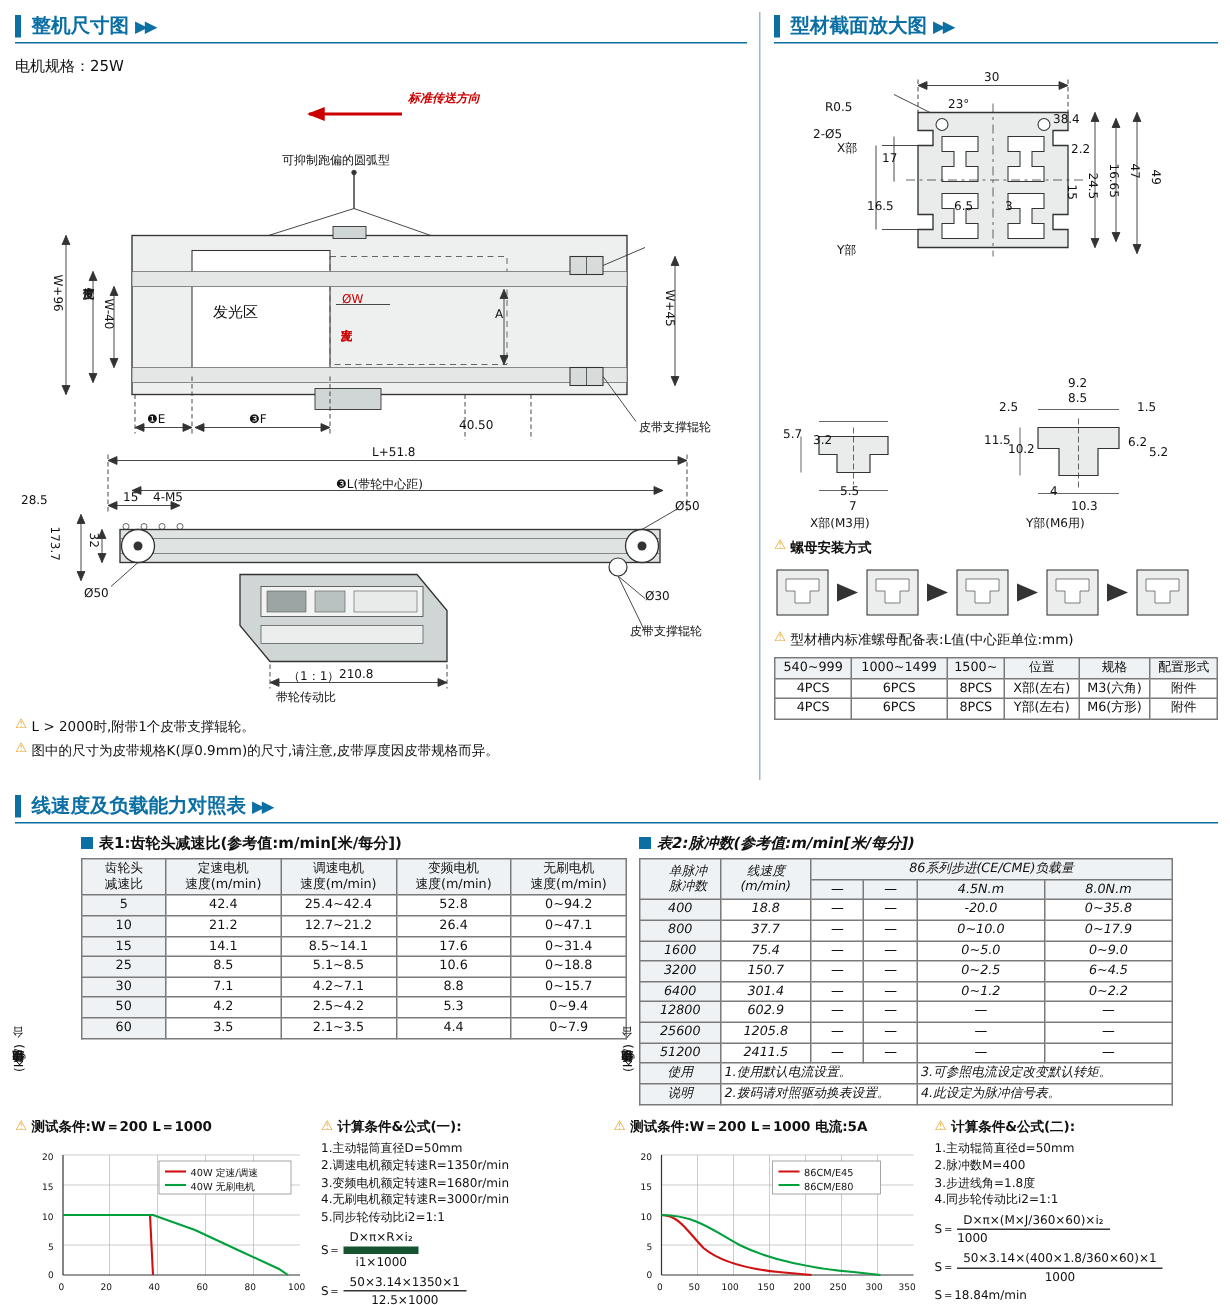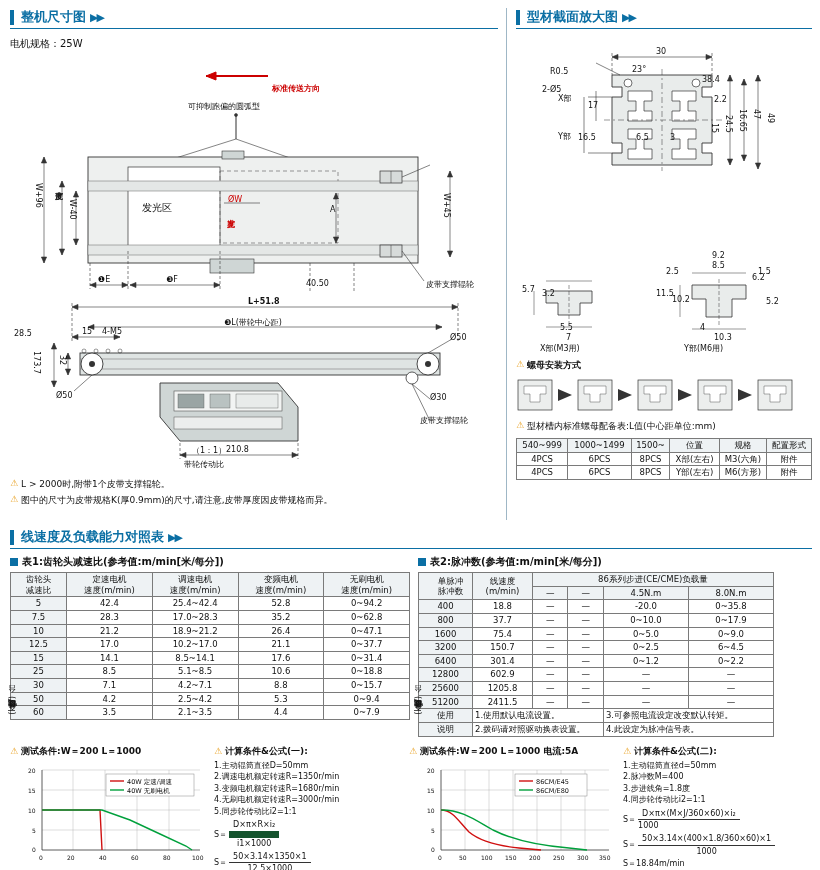--- a/index.html
+++ b/index.html
@@ -151,21 +151,21 @@
           <line x1="214" y1="150" x2="250" y2="150"></line>
 
           <line x1="300" y1="210" x2="300" y2="244" stroke-dasharray="3,2"></line>
           <line x1="344" y1="210" x2="344" y2="244" stroke-dasharray="3,2"></line>
 
           <path d="M392,124 L420,112"></path>
           <path d="M392,198 L414,228"></path>
         </g>
       </svg>
 
-      <span class="lbl red b" style="left:262px; top:30px;">标准传送方向</span>
+      <span class="lbl red b" style="left:262px; top:7px;font-style:italic;">标准传送方向</span>
       <span class="lbl" style="left:178px; top:48px;">可抑制跑偏的圆弧型</span>
       <span class="lbl" style="left:132px; top:148px; font-size:10px;">发光区</span>
       <span class="lbl red" style="left:218px; top:142px;">ØW</span>
       <span class="lbl red" style="left:214px; top:160px; writing-mode:vertical-rl;">发光宽度</span>
       <span class="lbl" style="left:24px; top:130px; writing-mode:vertical-rl;">W+96</span>
       <span class="lbl" style="left:42px; top:132px; writing-mode:vertical-rl;">皮带宽度</span>
       <span class="lbl" style="left:58px; top:146px; writing-mode:vertical-rl;">W-40</span>
       <span class="lbl" style="left:432px; top:140px; writing-mode:vertical-rl;">W+45</span>
       <span class="lbl" style="left:320px; top:152px;">A</span>
       <span class="lbl" style="left:88px; top:222px;">❶E</span>
@@ -228,21 +228,21 @@
           <line x1="402" y1="89" x2="420" y2="104"></line>
           <line x1="402" y1="89" x2="420" y2="126"></line>
 
           <line x1="170" y1="160" x2="288" y2="160"></line>
           <polygon points="170,160 176,157.4 176,162.6" fill="#333"></polygon>
           <polygon points="288,160 282,157.4 282,162.6" fill="#333"></polygon>
           <line x1="170" y1="148" x2="170" y2="164" stroke-dasharray="3,2"></line>
           <line x1="288" y1="148" x2="288" y2="164" stroke-dasharray="3,2"></line>
         </g>
       </svg>
-      <span class="lbl" style="left:238px; top:2px;font-weight:bold;">L+51.8</span>
+      <span class="lbl" style="left:238px; top:2px;">L+51.8</span>
       <span class="lbl" style="left:214px; top:22px;">❸L(带轮中心距)</span>
       <span class="lbl" style="left:4px; top:34px;">28.5</span>
       <span class="lbl" style="left:72px; top:32px;">15</span>
       <span class="lbl" style="left:92px; top:32px;">4-M5</span>
       <span class="lbl" style="left:22px; top:56px; writing-mode:vertical-rl;">173.7</span>
       <span class="lbl" style="left:48px; top:60px; writing-mode:vertical-rl;">32</span>
       <span class="lbl" style="left:46px; top:96px;">Ø50</span>
       <span class="lbl" style="left:440px; top:38px;">Ø50</span>
       <span class="lbl" style="left:420px; top:98px;">Ø30</span>
       <span class="lbl" style="left:410px; top:120px;">皮带支撑辊轮</span>
@@ -317,21 +317,21 @@
 
           <line x1="80" y1="56" x2="80" y2="86"></line>
           <line x1="68" y1="62" x2="68" y2="118"></line>
         </g>
       </svg>
       <span class="lbl" style="left:140px; top:12px;">30</span>
       <span class="lbl" style="left:34px; top:32px;">R0.5</span>
       <span class="lbl" style="left:116px; top:30px;">23°</span>
       <span class="lbl" style="left:26px; top:50px;">2-Ø5</span>
       <span class="lbl" style="left:42px; top:58px;">X部</span>
-      <span class="lbl" style="left:42px; top:96px;">Y部</span>
+      <span class="lbl" style="left:42px; top:126px;">Y部</span>
       <span class="lbl" style="left:72px; top:66px;">17</span>
       <span class="lbl" style="left:62px; top:98px;">16.5</span>
       <span class="lbl" style="left:92px; top:98px;margin-left:28px;">6.5</span>
       <span class="lbl" style="left:154px; top:98px;">3</span>
       <span class="lbl" style="left:198px; top:60px;">2.2</span>
       <span class="lbl" style="left:186px; top:40px;">38.4</span>
       <span class="lbl" style="left:208px; top:80px; writing-mode:vertical-rl;">24.5</span>
       <span class="lbl" style="left:194px; top:88px; writing-mode:vertical-rl;">15</span>
       <span class="lbl" style="left:222px; top:74px; writing-mode:vertical-rl;">16.65</span>
       <span class="lbl" style="left:236px; top:74px; writing-mode:vertical-rl;">47</span>
@@ -370,21 +370,21 @@
       <span class="lbl" style="left:44px; top:78px;">5.5</span>
       <span class="lbl" style="left:50px; top:88px;">7</span>
       <span class="lbl" style="left:24px; top:98px;">X部(M3用)</span>
 
       <span class="lbl" style="left:196px; top:6px;">9.2</span>
       <span class="lbl" style="left:196px; top:16px;">8.5</span>
       <span class="lbl" style="left:150px; top:22px;">2.5</span>
       <span class="lbl" style="left:242px; top:22px;">1.5</span>
       <span class="lbl" style="left:140px; top:44px;">11.5</span>
       <span class="lbl" style="left:156px; top:50px;">10.2</span>
-      <span class="lbl" style="left:236px; top:28px;">6.2</span>
+      <span class="lbl" style="left:236px; top:45px;">6.2</span>
       <span class="lbl" style="left:250px; top:52px;">5.2</span>
       <span class="lbl" style="left:184px; top:78px;">4</span>
       <span class="lbl" style="left:198px; top:88px;">10.3</span>
       <span class="lbl" style="left:168px; top:98px;">Y部(M6用)</span>
     </div>
 
     <div class="note" style="margin-top:2px;">
       <span class="warn">⚠</span>
       <span style="font-weight:bold;">螺母安装方式</span>
     </div>
@@ -453,21 +453,21 @@
   <div id="panel-speed">
     <div class="sec-head">
       <span class="bar"></span>
       <span>线速度及负载能力对照表</span>
       <span class="arrows">▶▶</span>
     </div>
     <div class="rule"></div>
 
     <div style="display:flex; gap:8px; margin-top:6px;">
 
-      <div style="width:400px;">
+      <div style="width:364px;margin-left:44px;">
         <div class="tbl-title">
           <span class="sq"></span>
           <span>表1:齿轮头减速比(参考值:m/min[米/每分])</span>
         </div>
         <table>
           <thead>
             <tr>
               <th style="width:56px;">
                 <div>齿轮头</div>
                 <div>减速比</div>
@@ -492,39 +492,25 @@
           </thead>
           <tbody id="t1body">
               <tr>
                 <td class="firstcol">5</td>
                 <td>42.4</td>
                 <td>25.4~42.4</td>
                 <td>52.8</td>
                 <td>0~94.2</td>
               </tr>
               <tr>
-                <td class="firstcol">7.5</td>
-                <td>28.3</td>
-                <td>17.0~28.3</td>
-                <td>35.2</td>
-                <td>0~62.8</td>
-              </tr>
-              <tr>
                 <td class="firstcol">10</td>
                 <td>21.2</td>
-                <td>18.9~21.2</td>
+                <td>12.7~21.2</td>
                 <td>26.4</td>
                 <td>0~47.1</td>
-              </tr>
-              <tr>
-                <td class="firstcol">12.5</td>
-                <td>17.0</td>
-                <td>10.2~17.0</td>
-                <td>21.1</td>
-                <td>0~37.7</td>
               </tr>
               <tr>
                 <td class="firstcol">15</td>
                 <td>14.1</td>
                 <td>8.5~14.1</td>
                 <td>17.6</td>
                 <td>0~31.4</td>
               </tr>
               <tr>
                 <td class="firstcol">25</td>
@@ -551,21 +537,21 @@
                 <td class="firstcol">60</td>
                 <td>3.5</td>
                 <td>2.1~3.5</td>
                 <td>4.4</td>
                 <td>0~7.9</td>
               </tr>
             </tbody>
         </table>
       </div>
 
-      <div style="width:356px;">
+      <div style="width:356px;font-style:italic;">
         <div class="tbl-title">
           <span class="sq"></span>
           <span>表2:脉冲数(参考值:m/min[米/每分])</span>
         </div>
         <table>
           <thead>
             <tr>
               <th rowspan="2" style="width:54px;padding-left:12px;">
                 <div>单脉冲</div>
                 <div>脉冲数</div>
@@ -723,21 +709,21 @@
         </div>
         <div class="formula" style="margin-top:2px;">
           <div>1.主动辊筒直径D=50mm</div>
           <div>2.调速电机额定转速R=1350r/min</div>
           <div>3.变频电机额定转速R=1680r/min</div>
           <div>4.无刷电机额定转速R=3000r/min</div>
           <div>5.同步轮传动比i2=1:1</div>
           <div style="display:flex;align-items:center;gap:2px;margin-top:2px;">
             <span>S＝</span>
             <span style="display:inline-block;text-align:center;">
-              <span style="display:block;border-bottom:7px solid #14532d;padding:0 4px;">D×π×R×i₂</span>
+              <span style="display:block;border-bottom:5px solid #14532d;padding:0 4px;">D×π×R×i₂</span>
               <span style="display:block;">i1×1000</span>
             </span>
           </div>
           <div style="display:flex;align-items:center;gap:2px;margin-top:1px;">
             <span>S＝</span>
             <span style="display:inline-block;text-align:center;">
               <span style="display:block;border-bottom:1px solid #333;padding:0 4px;">50×3.14×1350×1</span>
               <span style="display:block;">12.5×1000</span>
             </span>
           </div>

